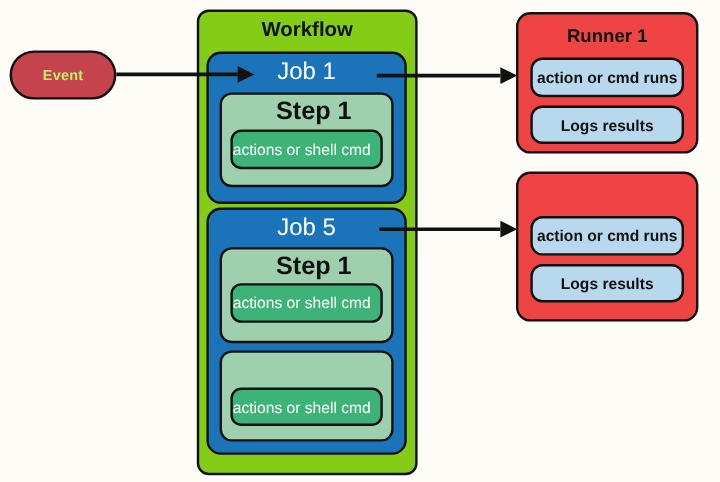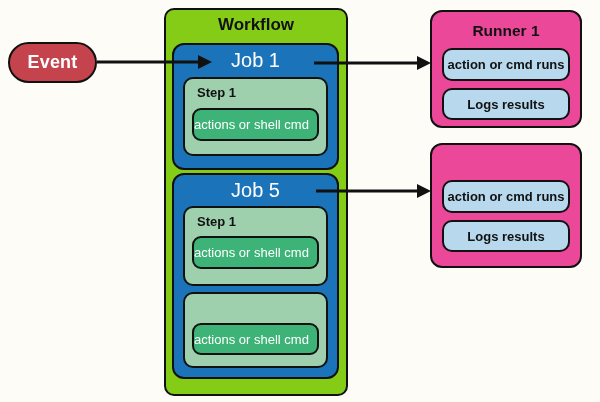--- a/index.html
+++ b/index.html
@@ -13,21 +13,21 @@
     background:#fdfcf7;
     overflow:hidden;
   }
   .canvas *, .canvas{box-sizing:border-box;}
 
   
   .event{
     position:absolute;left:8px;top:42px;width:89px;height:41px;
     background:#c5434c;border:2.5px solid #111;border-radius:20.5px;
     display:flex;align-items:center;justify-content:center;
-    color:#ffffff;font-weight:bold;font-size:18px;letter-spacing:.2px;
+    color:#bef264;font-weight:bold;font-size:12px;letter-spacing:.2px;
   }
 
   
   .workflow{
     position:absolute;left:164px;top:8px;width:184px;height:388px;
     background:#84cc16;border:2.5px solid #111;border-radius:10px;
   }
   .workflow-title{
     height:29px;line-height:29px;text-align:center;
     color:#111;font-weight:bold;font-size:17px;
@@ -47,39 +47,39 @@
 
   
   .step{
     position:absolute;left:9px;width:145px;
     background:#9fd0ae;border:2px solid #111;border-radius:10px;
   }
   .job1 .step1{top:32px;height:79px;}
   .job2 .step1{top:31px;height:80px;}
   .job2 .step2{top:117px;height:76px;}
   .step-title{
-    height:26px;line-height:28px;text-align:left;
-    color:#111;font-weight:bold;font-size:13px;padding-left:12px;
+    height:26px;line-height:28px;text-align:center;
+    color:#111;font-weight:bold;font-size:21px;padding-left:12px;
   }
 
   
   .cmd{
     position:absolute;left:7px;width:127px;height:33px;
     background:#3db377;border:2px solid #111;border-radius:9px;
     display:flex;align-items:center;justify-content:flex-start;
     color:#fff;font-size:13px;white-space:nowrap;
   }
   .job1 .step1 .cmd{top:29px;}
   .job2 .step1 .cmd{top:28px;}
   .job2 .step2 .cmd{top:29px;height:32px;}
 
   
   .runner{
     position:absolute;left:430px;width:152px;
-    background:#ec4899;border:2.5px solid #111;border-radius:12px;
+    background:#ef4444;border:2.5px solid #111;border-radius:12px;
   }
   .runner1{top:10px;height:118px;}
   .runner2{top:143px;height:125px;}
   .runner-title{
     padding-top:10px;height:30px;text-align:center;
     color:#111;font-weight:bold;font-size:15.5px;
   }
   .runner-item{
     position:absolute;left:10px;width:128px;height:33px;
     background:#b8d8ee;border:2px solid #111;border-radius:10px;

